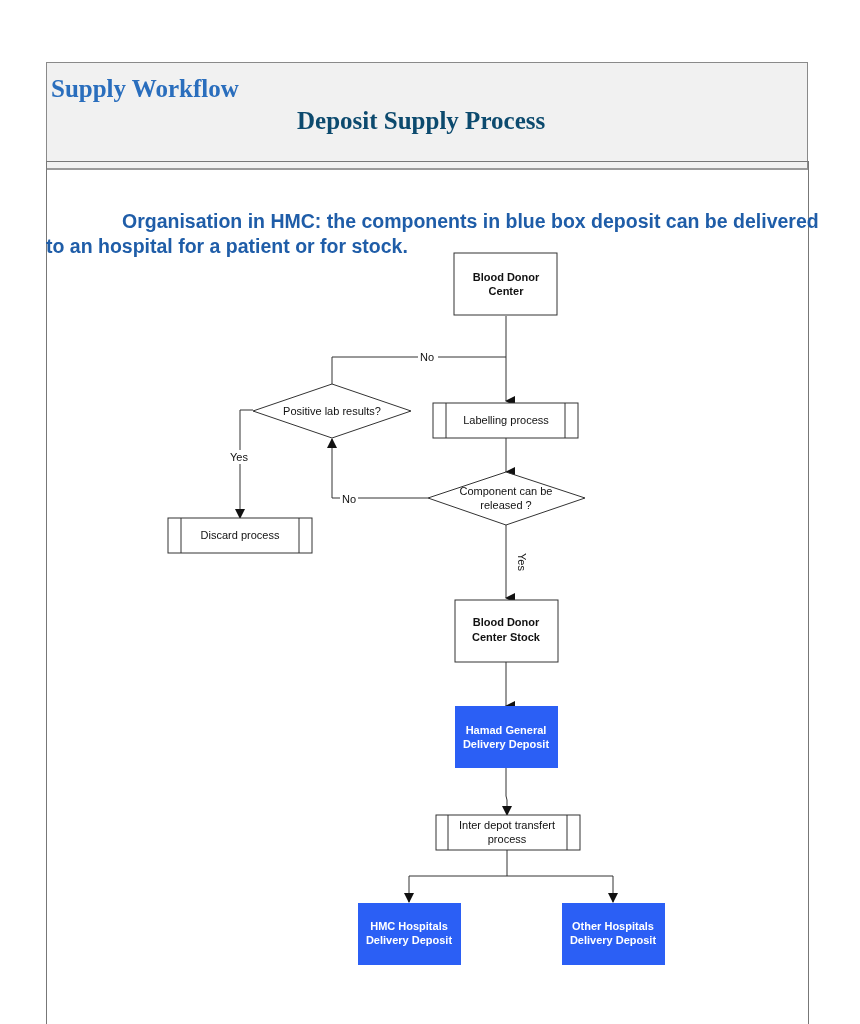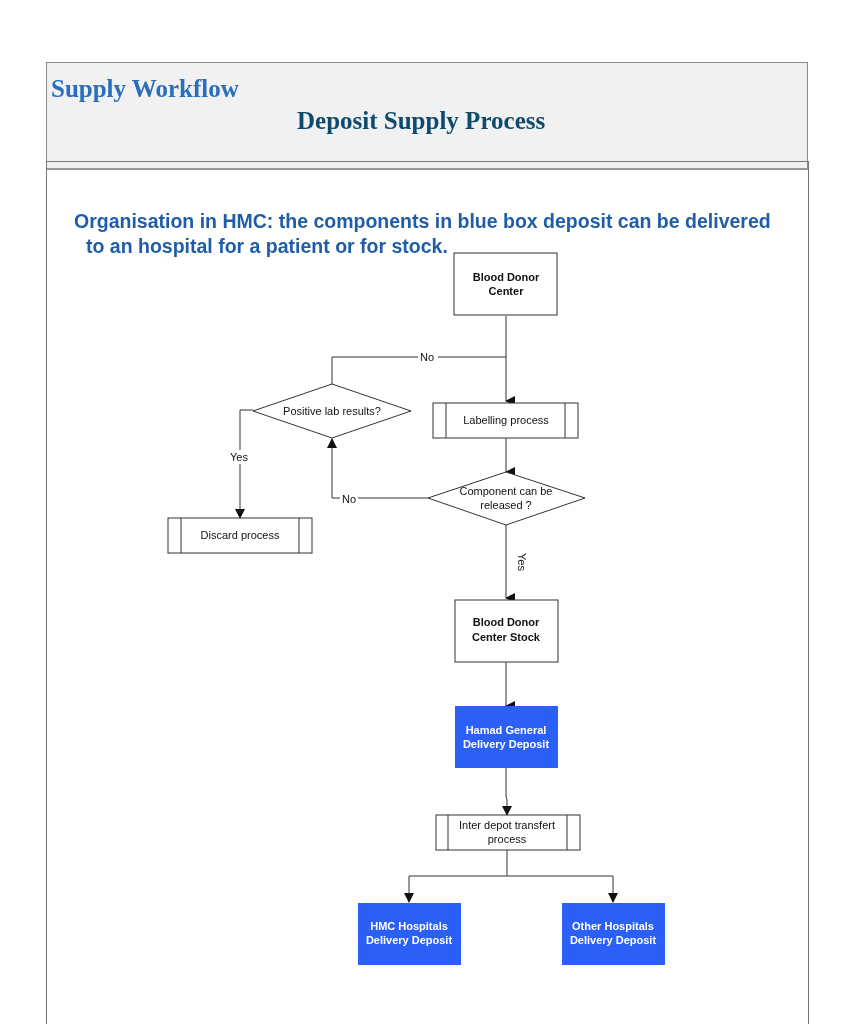--- a/index.html
+++ b/index.html
@@ -2,22 +2,22 @@
 <html><head>
 <meta charset="utf-8">
 <style>
   html, body { margin:0; padding:0; background:#ffffff; }
   body { width:860px; height:1024px; position:relative; overflow:hidden; font-family:"Liberation Sans", sans-serif; }
   .header-box { position:absolute; left:46px; top:62px; width:762px; height:108px; background:#f1f1f1; border:1px solid #8a8a8a; border-bottom:2px solid #9a9a9a; box-sizing:border-box; }
   .h-title { position:absolute; left:4px; top:12px; font-family:"Liberation Serif", serif; font-weight:bold; font-size:25px; color:#2a6ebd; white-space:nowrap; }
   .h-sub { position:absolute; left:250px; top:44px; font-family:"Liberation Serif", serif; font-weight:bold; font-size:25px; color:#0c4a6e; white-space:nowrap; }
   .main-box { position:absolute; left:46px; top:161px; width:763px; height:880px; border:1px solid #777; box-sizing:border-box; }
   .intro { position:absolute; left:46px; top:209px; width:760px; font-weight:bold; font-size:19.5px; line-height:25px; color:#1f5da8; }
-  .intro .l1 { display:block; padding-left:28px; white-space:nowrap; }
-  .intro .l2 { display:block; white-space:nowrap;padding-left:40px; }
+  .intro .l1 { display:block; padding-left:28px; white-space:nowrap;margin-left:48px; }
+  .intro .l2 { display:block; white-space:nowrap; }
   svg.flow { position:absolute; left:0; top:0; }
   .node-text { font-family:"Liberation Sans", sans-serif; font-size:11px; fill:#111; }
   .node-text.bold { font-weight:bold; }
   .node-text.white { fill:#ffffff; font-weight:bold; }
   .edge-label { font-family:"Liberation Sans", sans-serif; font-size:11px; fill:#111; }
 </style>
 </head>
 <body>
 
 <div class="header-box">

